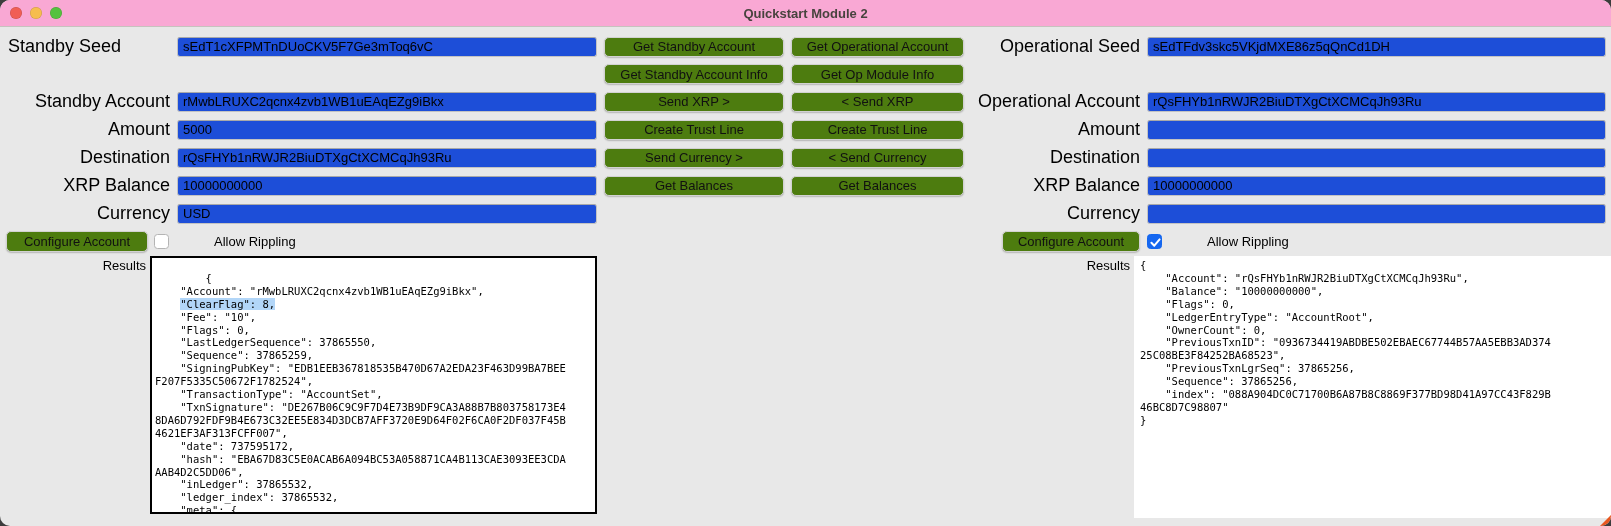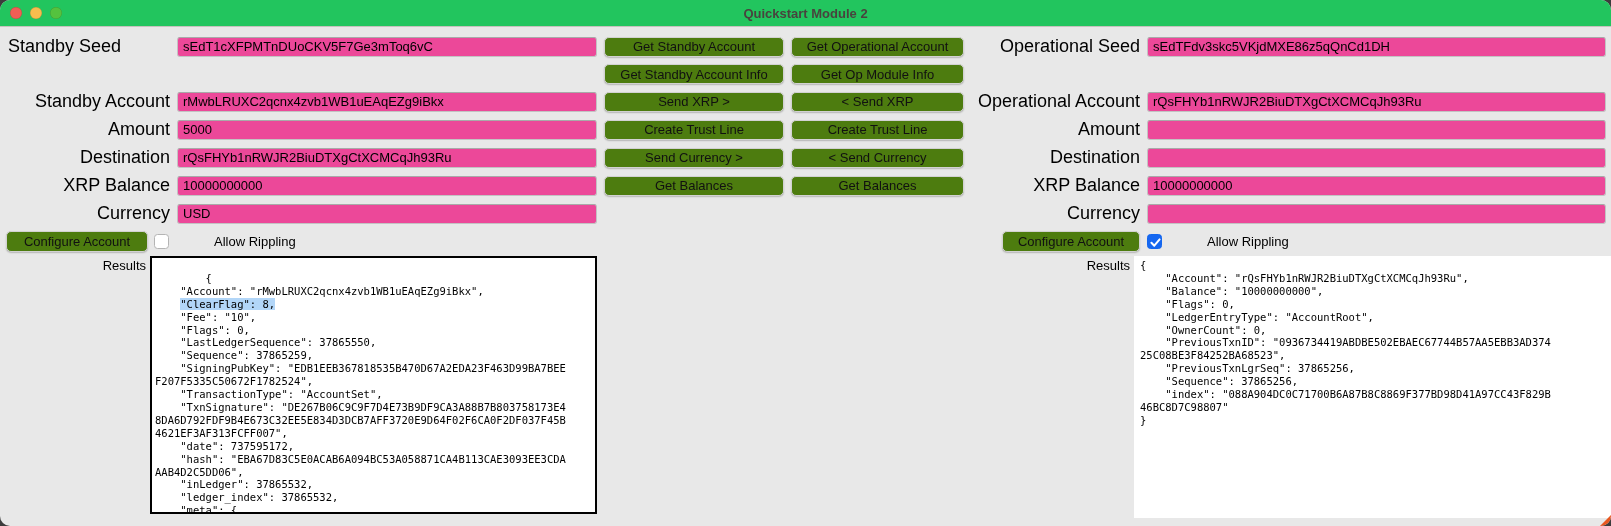--- a/index.html
+++ b/index.html
@@ -1,38 +1,38 @@
 <!DOCTYPE html>
 <html><head>
 <meta charset="utf-8">
 <style>
   * { margin:0; padding:0; box-sizing:border-box; }
   html,body { width:1611px; height:526px; background:#3c3c3c; overflow:hidden;
               font-family:"Liberation Sans", sans-serif; }
   .window { width:1611px; height:526px; border-radius:10px; overflow:hidden;
             background:#e8e8e8; position:relative; }
-  .titlebar { height:27px; background:#22c55e; border-bottom:1px solid #c6c2be;
+  .titlebar { height:27px; background:#f9a8d4; border-bottom:1px solid #c6c2be;
               display:flex; align-items:center; justify-content:center; position:relative; }
   .window-title { font-size:13px; font-weight:bold; color:#48433e; }
   .traffic { position:absolute; left:10px; top:50%; transform:translateY(-50%);
              display:flex; gap:8px; }
   .light { width:12px; height:12px; border-radius:50%;
            box-shadow: inset 0 0 0 0.5px rgba(0,0,0,0.18); }
   .light.red    { background:#f05e55; }
   .light.yellow { background:#f6bd4e; }
   .light.green  { background:#55c23e; }
 
   .content { padding:9px 0 0 6px; position:relative; height:498px; }
 
   .grid { display:grid;
           grid-template-columns:164px 420px 180px 173px 169px 459px;
           column-gap:7px; row-gap:7px; align-items:center; }
   .lbl { font-size:18px; color:#000; text-align:right; white-space:nowrap; }
   .lbl.left { text-align:left; padding-left:2px; }
-  .field { height:20px; width:100%; background:#ec4899; border:1px solid #c3c3c3;
+  .field { height:20px; width:100%; background:#1d4ed8; border:1px solid #c3c3c3;
            border-top-color:#a9a9a9; border-radius:3px; font-size:13px; padding:0 5px;
            color:#000; font-family:"Liberation Sans", sans-serif; outline:none; }
   .btn { height:20px; width:100%; background:#4d7c0f; border:0.5px solid #d2d2d2;
          border-radius:5px; font-size:13px; color:#111; cursor:default;
          box-shadow:0 1px 1.5px rgba(0,0,0,0.22);
          font-family:"Liberation Sans", sans-serif; }
 
   .cfgrow { position:relative; height:21px; margin-top:7px; }
   .cfgrow .btn { position:absolute; top:0; height:21px; }
   .cfg-left-btn  { left:0;    width:142px; }

